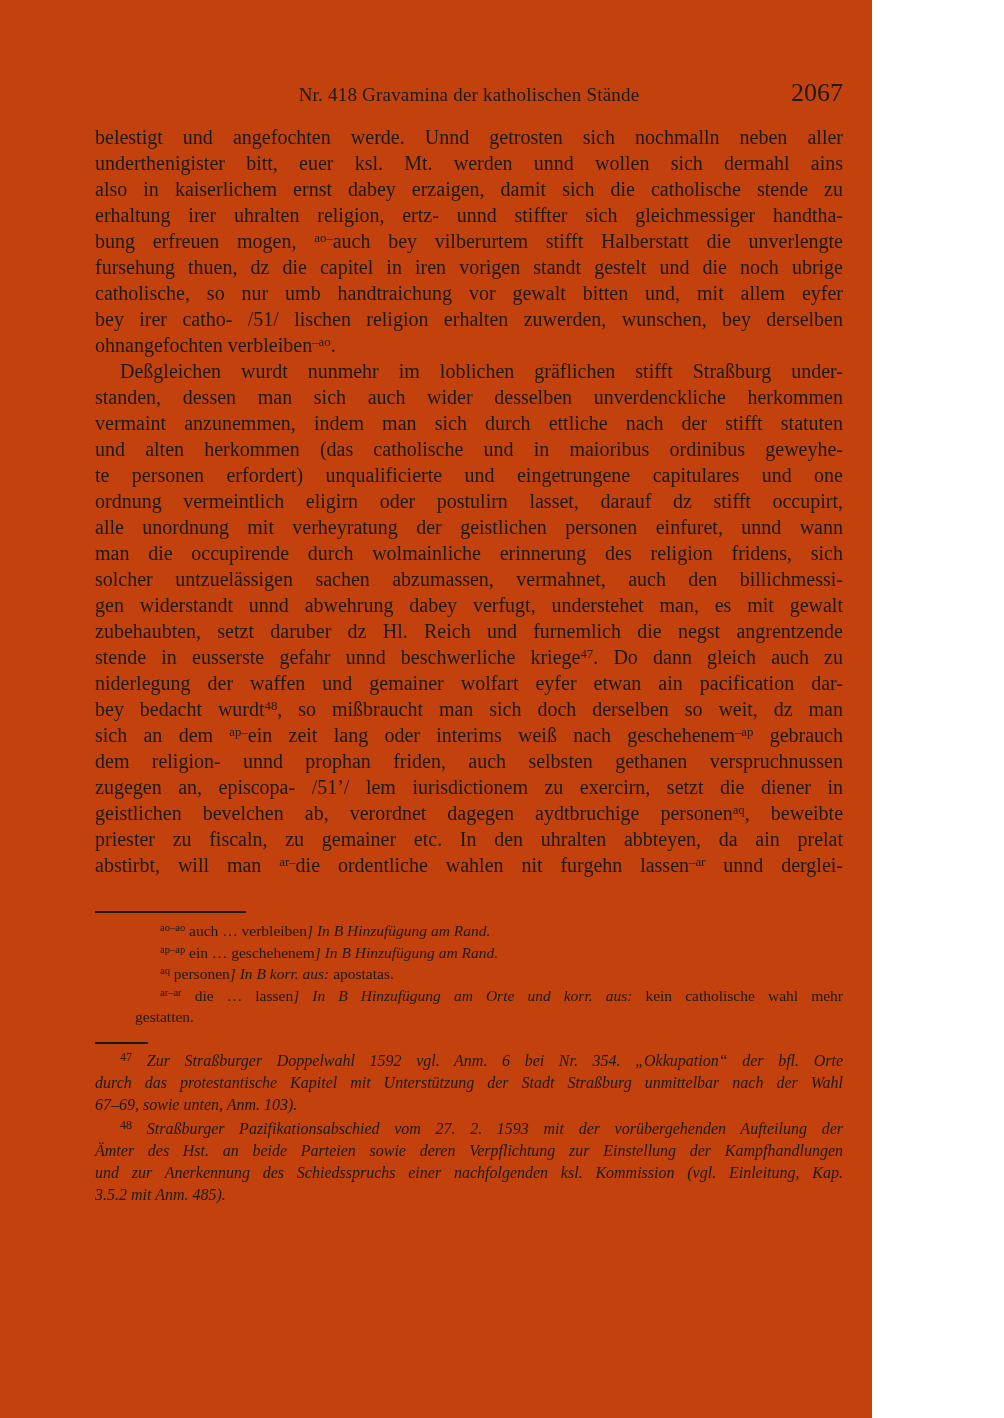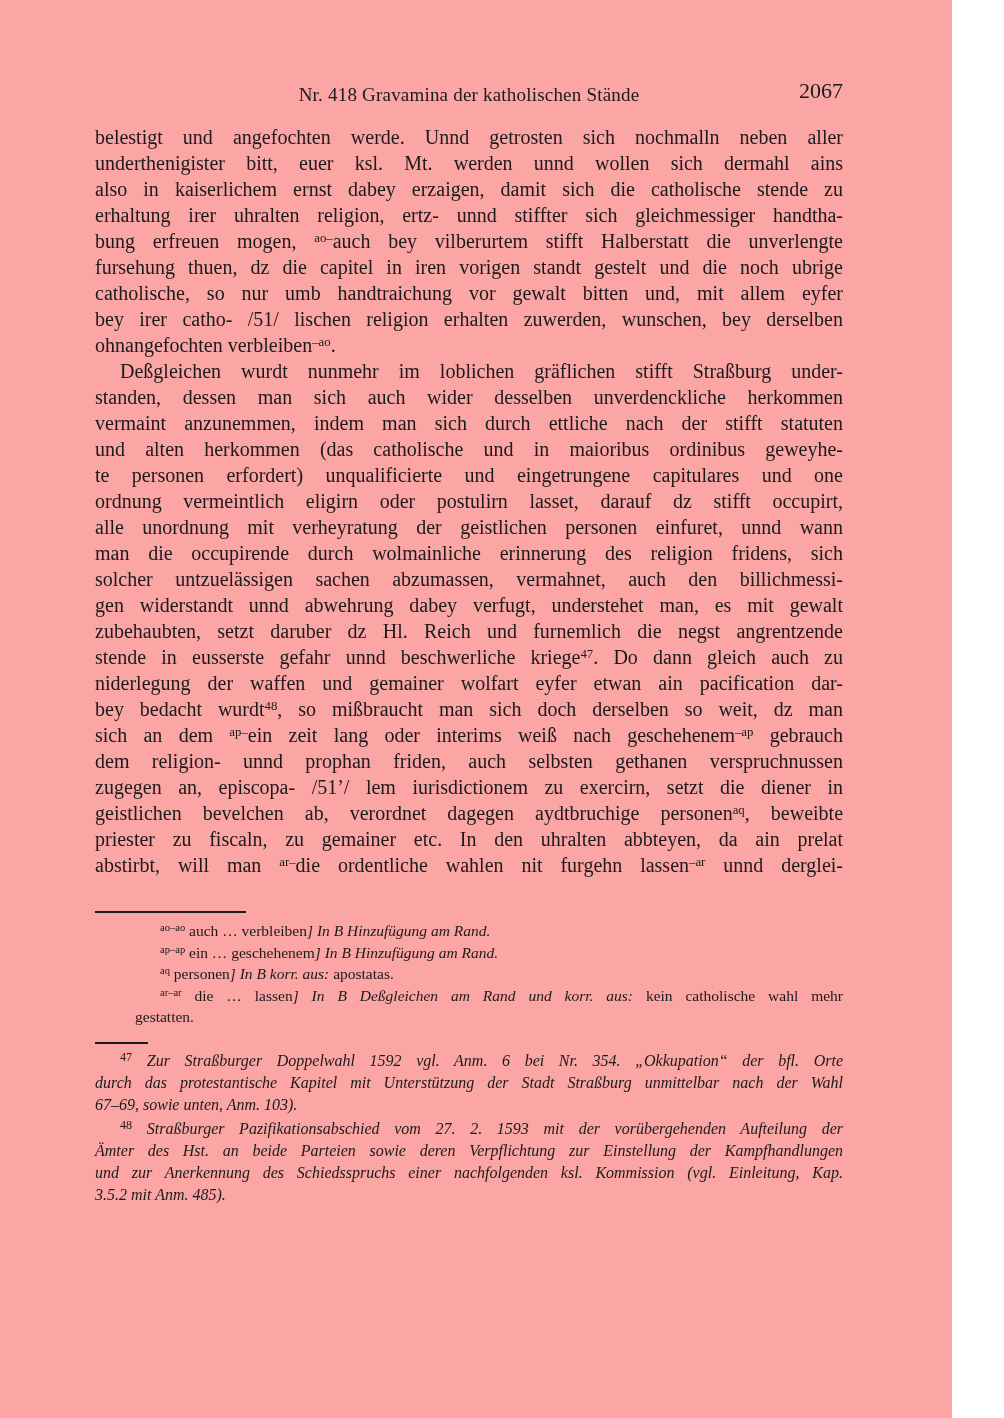--- a/index.html
+++ b/index.html
@@ -1,38 +1,38 @@
 <!DOCTYPE html>
 <html><head>
 <meta charset="utf-8">
 <style>
   html, body { margin: 0; padding: 0; background: #ffffff; }
   .page {
     position: relative;
-    width: 952px;
+    width: 872px;
     height: 1418px;
-    background: #fca5a5;
+    background: #c2410c;
     color: #1b1b1b;
     font-family: "Liberation Serif", "DejaVu Serif", serif;
     overflow: hidden;
     box-sizing: border-box;
   }
   .textblock {
     position: absolute;
     left: 95px;
     top: 80px;
     width: 748px;
   }
   
   .pghead { position: relative; height: 30px; margin-bottom: 14px; }
   .running-title {
     position: absolute; left: 50%; transform: translateX(-50%);
     top: 4px; font-size: 19px; white-space: nowrap; letter-spacing: 0.2px;
   }
-  .page-number { position: absolute; right: 0; top: -2px; font-size: 22px; }
+  .page-number { position: absolute; right: 0; top: -2px; font-size: 26px; }
   
   .main { font-size: 20px; line-height: 26px; }
   .line { text-align: justify; text-align-last: justify; -moz-text-align-last: justify; }
   .line.short { text-align-last: auto; -moz-text-align-last: auto; }
   .line.indent { text-indent: 25px; }
   .sup { font-size: 64%; line-height: 0; position: relative; top: -0.45em; }
   .it { font-style: italic; }
   .sc { font-style: normal; font-variant: small-caps; letter-spacing: 0.4px; }
   
   .rule { border-top: 2px solid #1b1b1b; height: 0; }
@@ -99,21 +99,21 @@
         <div class="para">
           <div class="line short indent"><span class="sup">ao–ao</span><span> auch … verbleiben</span><span class="it">] In B Hinzufügung am Rand.</span></div>
         </div>
         <div class="para">
           <div class="line short indent"><span class="sup">ap–ap</span><span> ein … geschehenem</span><span class="it">] In B Hinzufügung am Rand.</span></div>
         </div>
         <div class="para">
           <div class="line short indent"><span class="sup">aq</span><span> personen</span><span class="it">] In B korr. aus:</span><span> apostatas.</span></div>
         </div>
         <div class="para">
-          <div class="line indent"><span class="sup">ar–ar</span><span> die … lassen</span><span class="it">] In B Deßgleichen am Rand und korr. aus:</span><span> kein catholische wahl mehr</span></div>
+          <div class="line indent"><span class="sup">ar–ar</span><span> die … lassen</span><span class="it">] In B Hinzufügung am Orte und korr. aus:</span><span> kein catholische wahl mehr</span></div>
           <div class="line short"><span>gestatten.</span></div>
         </div>
       </div>
 
     <div class="rule rule-footnotes"></div>
 
     <div class="footnotes">
         <div class="para">
           <div class="line indent"><span class="sup">47</span><span>  </span><span class="it">Zur Straßburger Doppelwahl 1592 vgl. Anm. 6 bei Nr. 354. „Okkupation“ der bfl. Orte</span></div>
           <div class="line"><span class="it">durch das protestantische Kapitel mit Unterstützung der Stadt Straßburg unmittelbar nach der Wahl</span></div>

